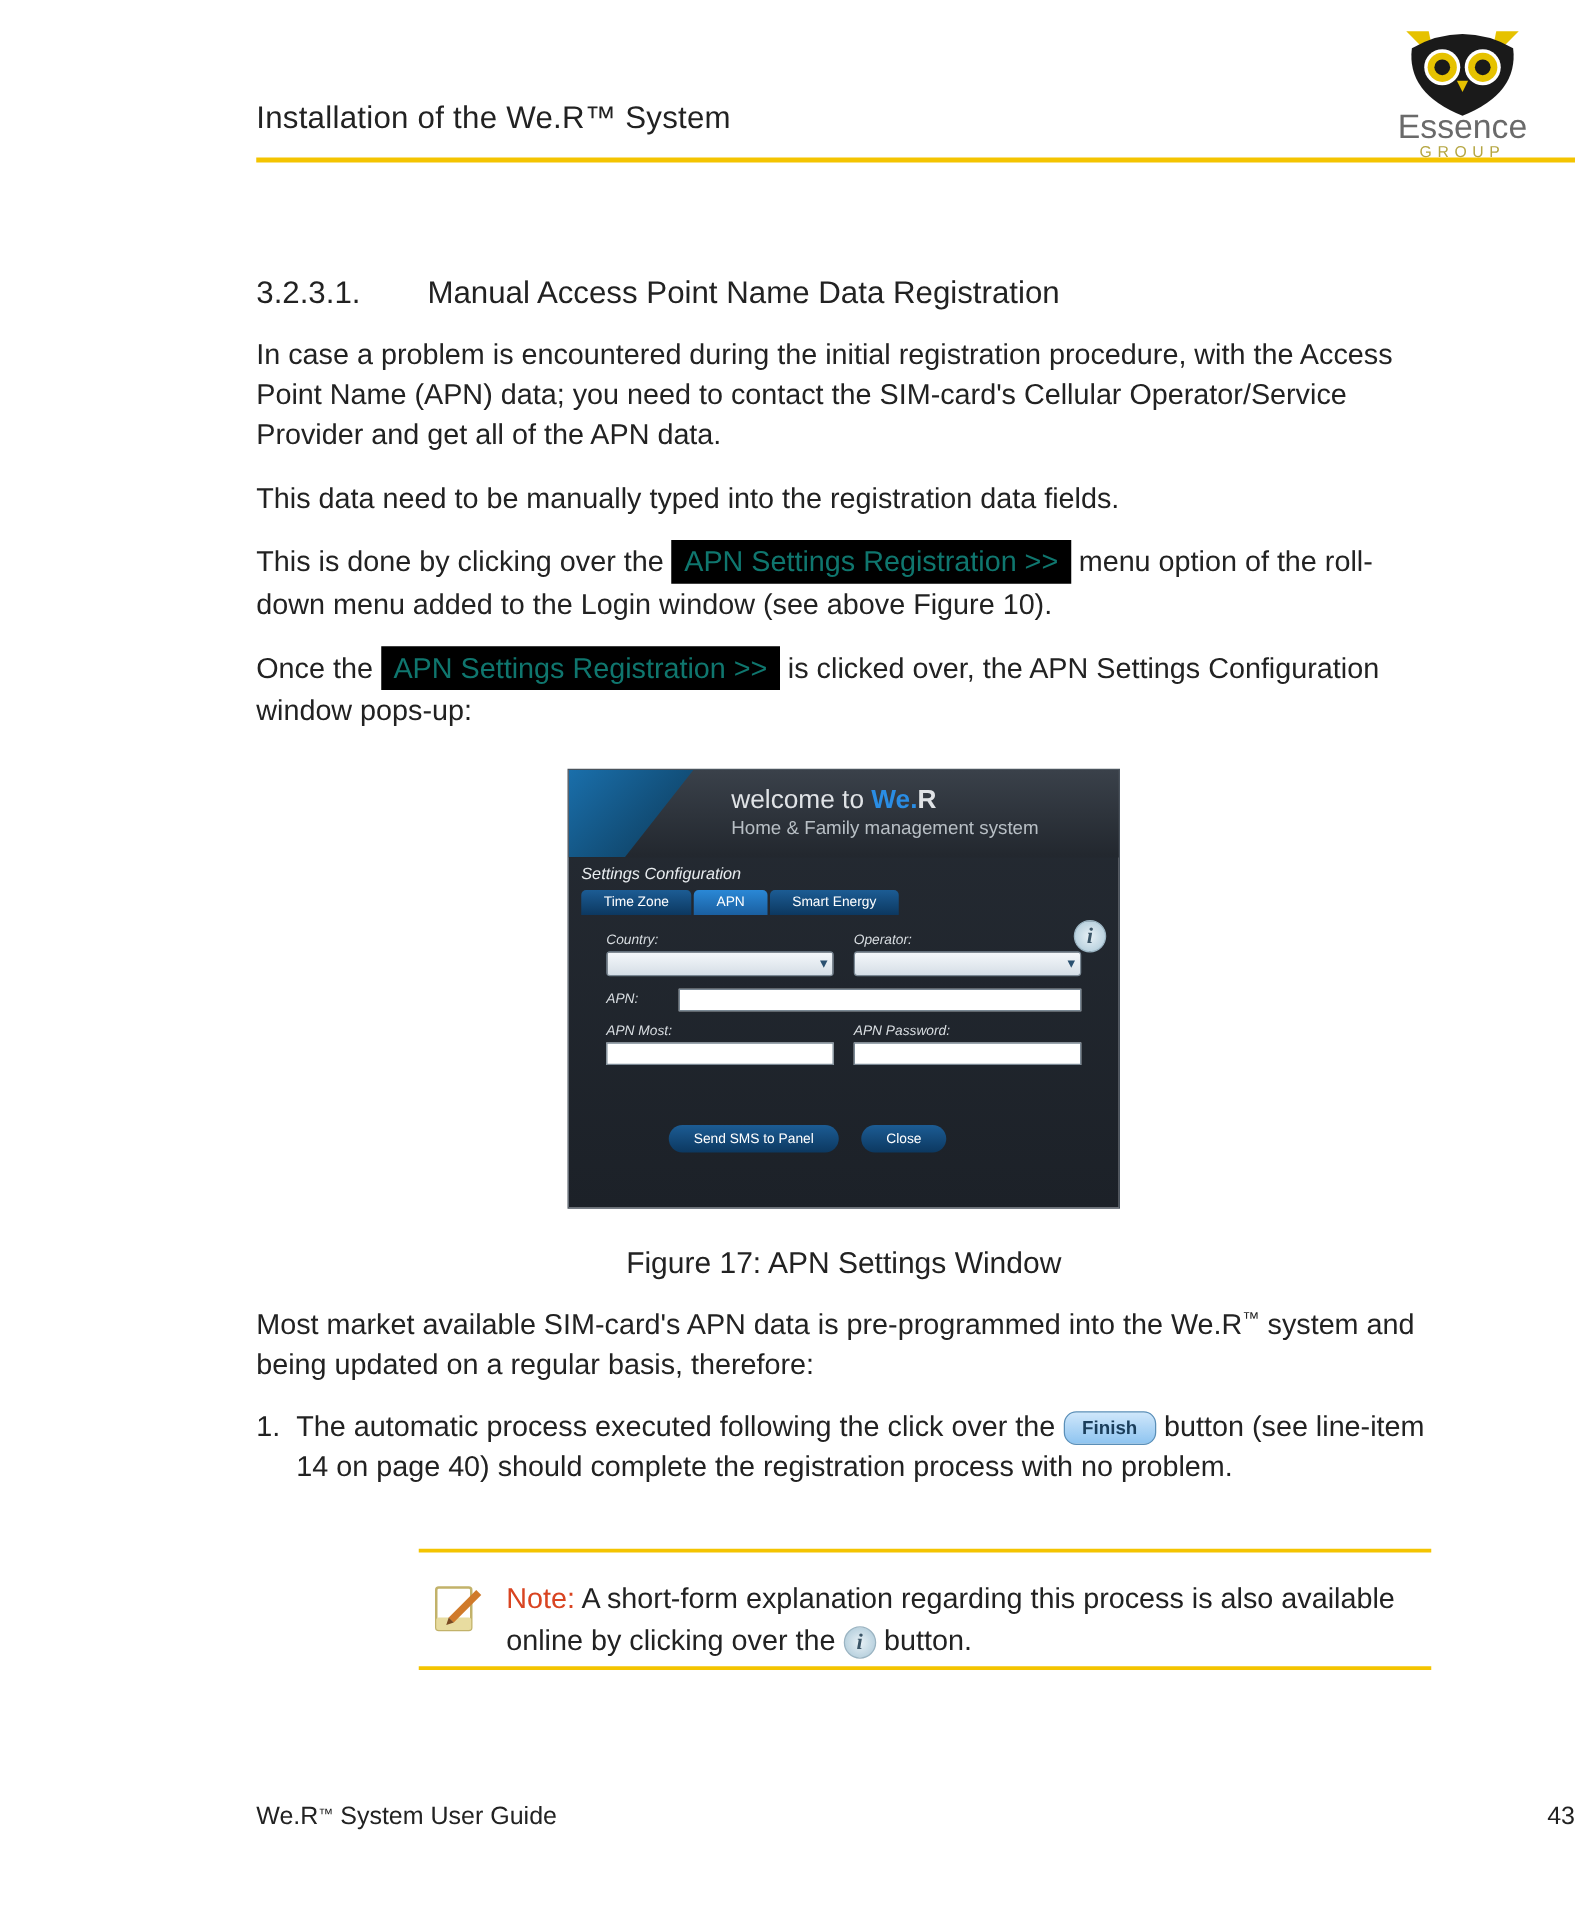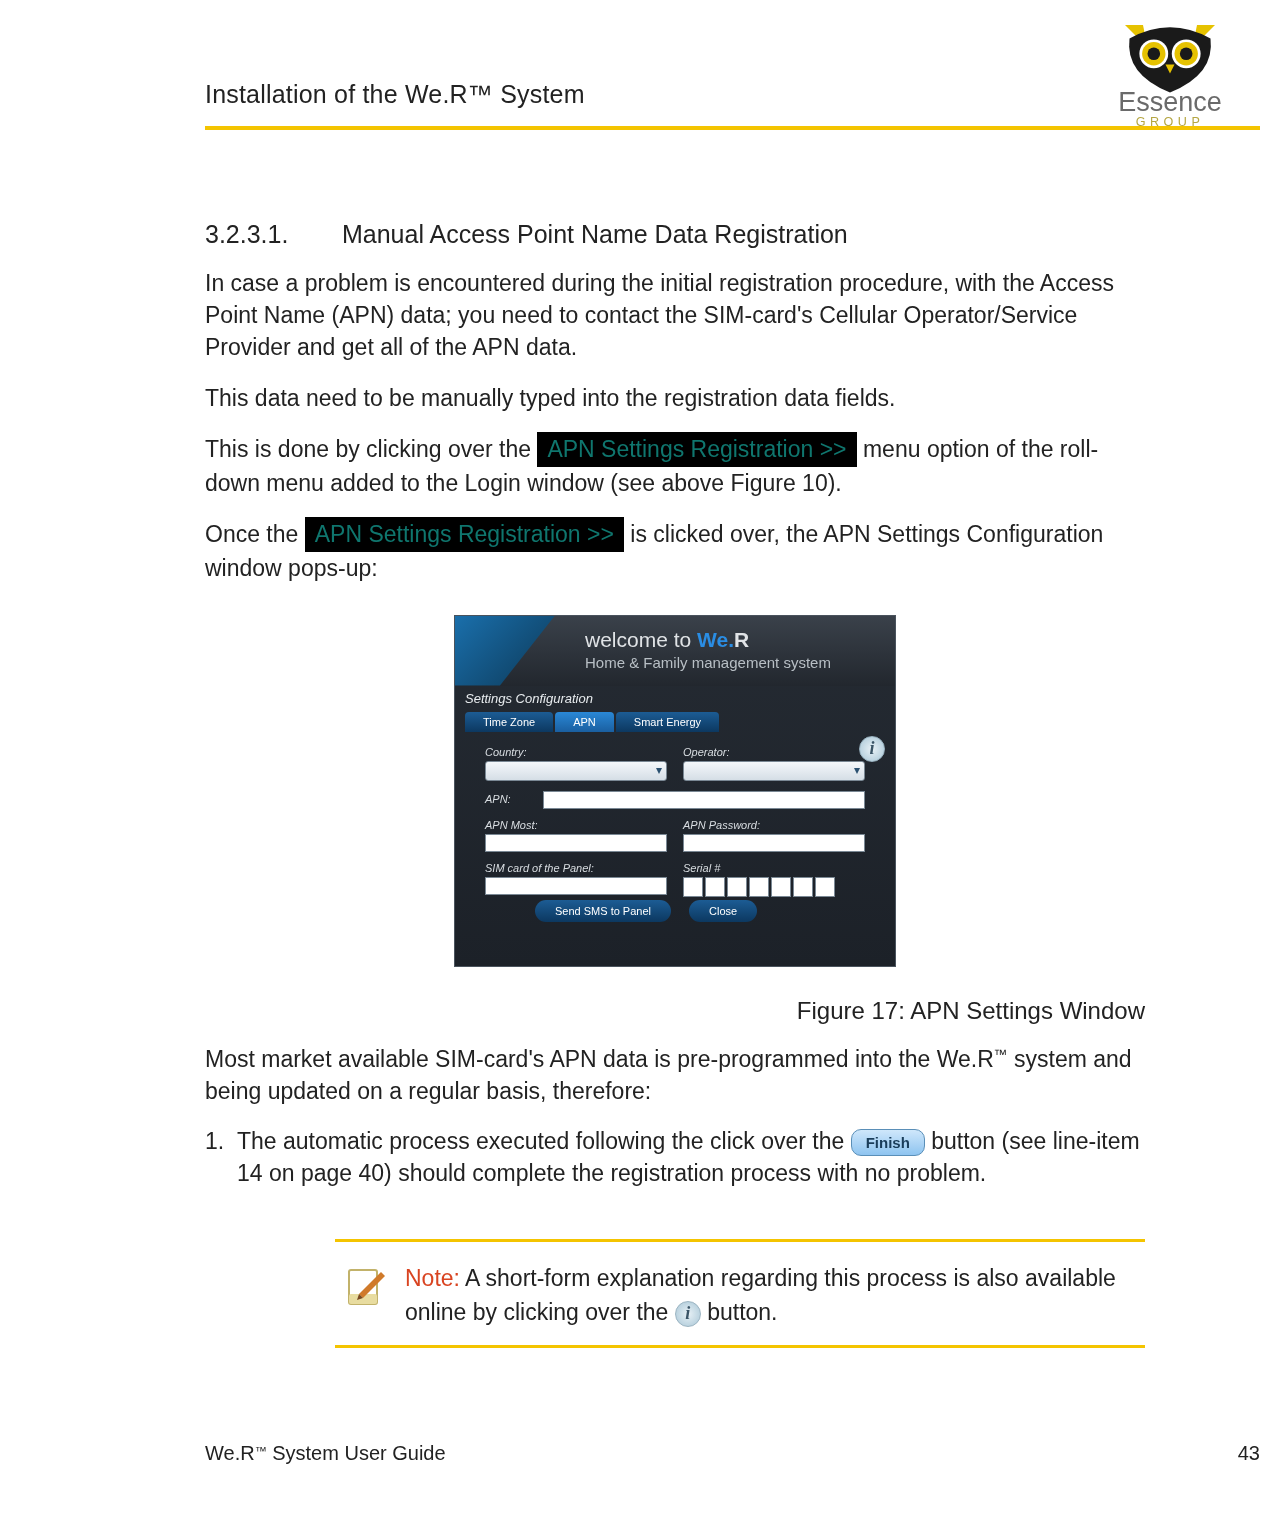--- a/index.html
+++ b/index.html
@@ -23,34 +23,34 @@
   }
   .logo-wrap svg { width:180px; height:140px; }
   .section-num { font-size:25px; display:inline-block; width:130px; }
   .section-title { font-size:25px; font-weight:normal; }
   h2 { font-size:25px; font-weight:normal; margin:40px 0 18px 0; }
   p { font-size:23px; line-height:1.4; margin:0 0 18px 0; }
   .apn-tag {
     display:inline-block; background:#000; color:#0f766e; font-size:23px;
     padding:1px 10px 2px 10px;
   }
-  .fig-caption { text-align:right; font-size:24px; margin:30px 0 18px 0; }
+  .fig-caption { text-align:center; font-size:24px; margin:30px 0 18px 0; }
   .list-item { font-size:23px; line-height:1.4; margin:0 0 18px 0; padding-left:32px; position:relative; }
   .list-item .num { position:absolute; left:0; top:0; }
   .sub-para { font-size:23px; line-height:1.4; margin:0 0 18px 0; padding-left:32px; }
   .finish-btn {
     display:inline-block; background:linear-gradient(#cfe7fb,#8ec4f0);
     border:1px solid #5a8fb8; border-radius:10px; padding:2px 14px;
     color:#1a3d5a; font-size:15px; font-weight:bold; vertical-align:middle;
   }
   .note-box {
     margin:50px 0 0 130px; width:810px;
   }
   .note-bar { height:3px; background:#f4c400; }
-  .note-body { position:relative; padding:20px 0 16px 70px; font-size:23px; line-height:1.45; }
+  .note-body { position:relative; padding:20px 0 4px 70px; font-size:23px; line-height:1.45; }
   .note-icon { position:absolute; left:10px; top:22px; width:44px; height:44px; }
   .note-label { color:#d94421; }
   .i-btn {
     display:inline-flex; width:24px; height:24px; border-radius:50%;
     background:radial-gradient(#e8f1f6,#a8c6d6); align-items:center; justify-content:center;
     font-family:"Times New Roman", serif; font-style:italic; font-weight:bold;
     color:#3a5466; font-size:18px; border:1px solid #9bb4c2; vertical-align:middle;
   }
   .footer {
     position:absolute; left:135px; top:1442px; width:1055px; font-size:20px;
@@ -206,38 +206,20 @@
         <div class="apn-row">
           <div class="apn-col">
             <label>APN Most:</label>
             <div class="apn-input"></div>
           </div>
           <div class="apn-col">
             <label>APN Password:</label>
             <div class="apn-input"></div>
           </div>
         </div>
-        <div class="apn-row">
-          <div class="apn-col">
-            <label>SIM card of the Panel:</label>
-            <div class="apn-input"></div>
-          </div>
-          <div class="apn-col">
-            <label>Serial #</label>
-            <div class="serial-boxes">
-              <div class="serial-box"></div>
-                <div class="serial-box"></div>
-                <div class="serial-box"></div>
-                <div class="serial-box"></div>
-                <div class="serial-box"></div>
-                <div class="serial-box"></div>
-                <div class="serial-box"></div>
-            </div>
-          </div>
-        </div>
       </div>
       <div class="apn-btns">
         <div class="round-btn">Send SMS to Panel</div>
         <div class="round-btn">Close</div>
       </div>
     </div>
 
     <div class="fig-caption">Figure 17: APN Settings Window</div>
 
     <p>

